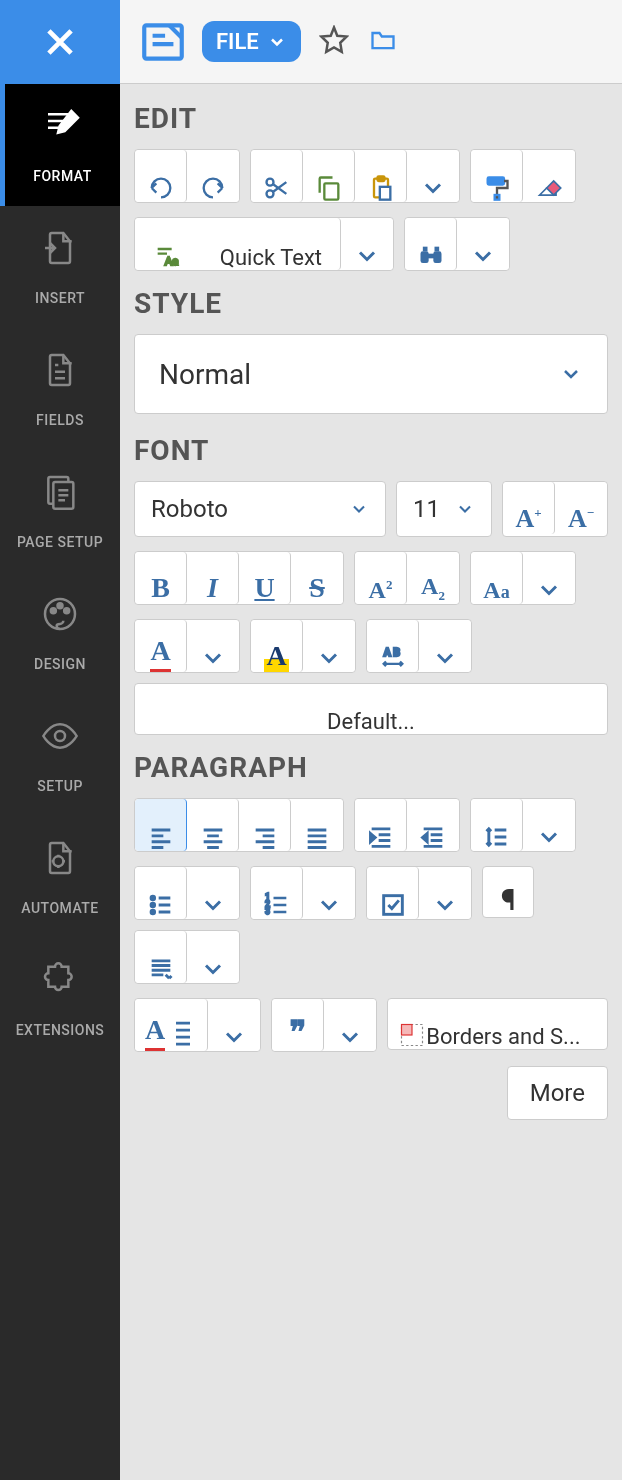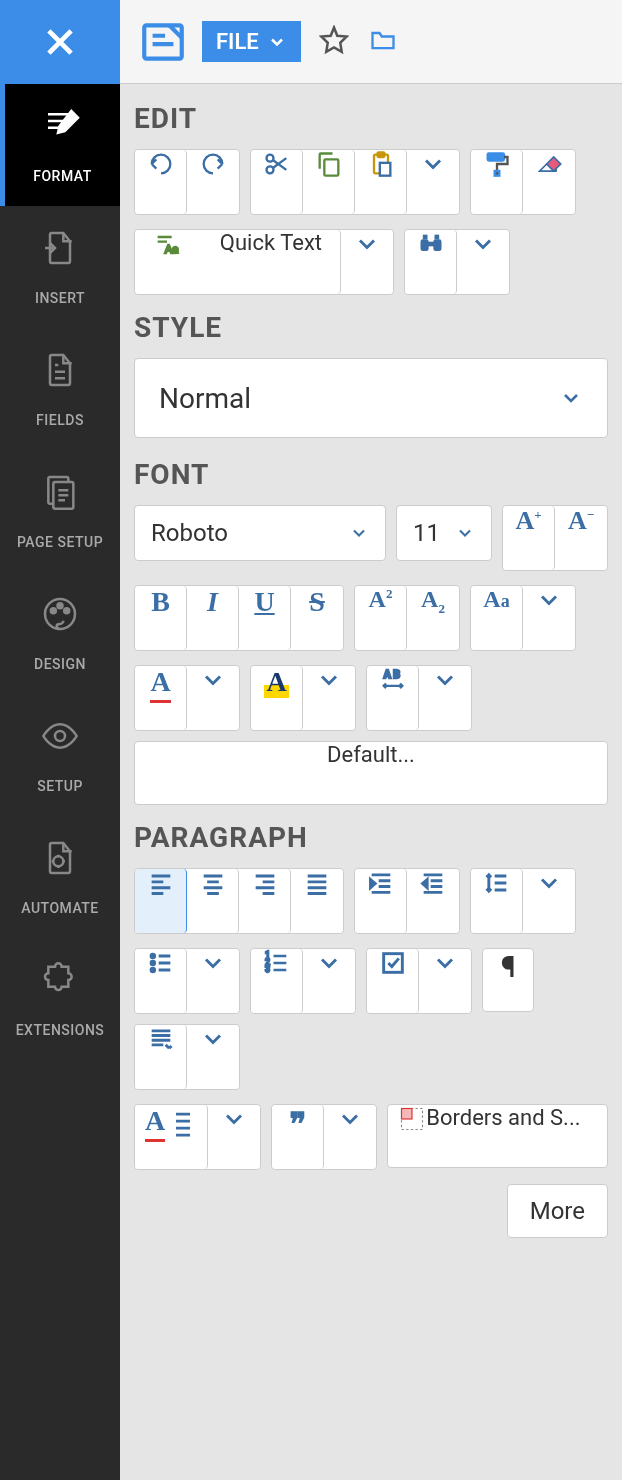--- a/index.html
+++ b/index.html
@@ -3,21 +3,21 @@
 <meta charset="utf-8">
 <style>
 * { box-sizing: border-box; margin: 0; padding: 0; }
 body { font-family: -apple-system, BlinkMacSystemFont, "Segoe UI", Roboto, sans-serif; background: #e8e8e8; width: 622px; height: 1480px; overflow: hidden; }
 
 
 .topbar { height: 84px; display: flex; align-items: center; background: #f5f5f5; border-bottom: 1px solid #ccc; }
 .close-btn { width: 120px; height: 84px; background: #3b8de8; display: flex; align-items: center; justify-content: center; }
 .close-btn svg { width: 38px; height: 38px; }
 .doc-icon { width: 50px; height: 50px; margin-left: 18px; display: flex; align-items: center; justify-content: center; }
-.file-btn { background: #3b8de8; color: #fff; font-weight: 600; font-size: 22px; padding: 8px 14px; border-radius: 0; margin-left: 14px; display: flex; align-items: center; gap: 8px; }
+.file-btn { background: #3b8de8; color: #fff; font-weight: 600; font-size: 22px; padding: 8px 14px; border-radius: 12px; margin-left: 14px; display: flex; align-items: center; gap: 8px; }
 .star-icon { margin-left: 18px; }
 .doc-title { margin-left: 16px; font-size: 26px; color: #333; }
 .folder-icon { margin-left: 20px; }
 
 
 .sidebar { position: absolute; left: 0; top: 84px; width: 120px; height: 1396px; background: #2a2a2a; display: flex; flex-direction: column; }
 .side-item { display: flex; flex-direction: column; align-items: center; justify-content: center; padding: 22px 4px; color: #aaa; font-size: 14px; font-weight: 500; text-align: center; gap: 22px; cursor: pointer; }
 .side-item.active { background: #000; color: #fff; border-left: 5px solid #3b8de8; }
 .side-item svg { width: 40px; height: 40px; }
 .side-item.active svg { stroke: #fff; fill: #fff; }
@@ -26,21 +26,21 @@
 
 .main { position: absolute; left: 120px; top: 84px; right: 0; bottom: 0; background: #e5e5e5; padding: 18px 14px; overflow-y: auto; }
 .section-title { font-size: 28px; font-weight: 700; color: #555; letter-spacing: 1px; margin: 16px 0 14px; }
 .section-title:first-child { margin-top: 0; }
 
 .btn-row { display: flex; flex-wrap: wrap; gap: 10px; margin-bottom: 14px; }
 .btn-group { display: flex; background: #fff; border: 1px solid #ccc; border-radius: 4px; overflow: hidden; }
 .btn-group .btn { border: none; border-right: 1px solid #ccc; }
 .btn-group .btn:last-child { border-right: none; }
 
-.btn { background: #fff; border: 1px solid #ccc; border-radius: 4px; height: 64px; min-width: 52px; display: flex; align-items: flex-start; justify-content: center; cursor: pointer; padding: 0 10px; font-size: 22px; color: #333; gap: 8px; }
+.btn { background: #fff; border: 1px solid #ccc; border-radius: 4px; height: 52px; min-width: 52px; display: flex; align-items: flex-end; justify-content: center; cursor: pointer; padding: 0 10px; font-size: 22px; color: #333; gap: 8px; }
 .btn.active { background: #e3f0fc; border-color: #3b8de8; }
 .btn.wide { flex: 1; justify-content: space-between; padding: 0 18px; }
 .btn svg { width: 28px; height: 28px; }
 
 .style-select { background: #fff; border: 1px solid #ccc; border-radius: 4px; height: 80px; display: flex; align-items: center; justify-content: space-between; padding: 0 24px; font-size: 28px; color: #333; cursor: pointer; margin-bottom: 20px; }
 
 .font-row { display: flex; gap: 10px; margin-bottom: 14px; }
 .font-select { background: #fff; border: 1px solid #ccc; border-radius: 4px; height: 56px; display: flex; align-items: center; justify-content: space-between; padding: 0 16px; font-size: 24px; color: #333; cursor: pointer; }
 .font-name { flex: 1; }
 .font-size { width: 96px; }

